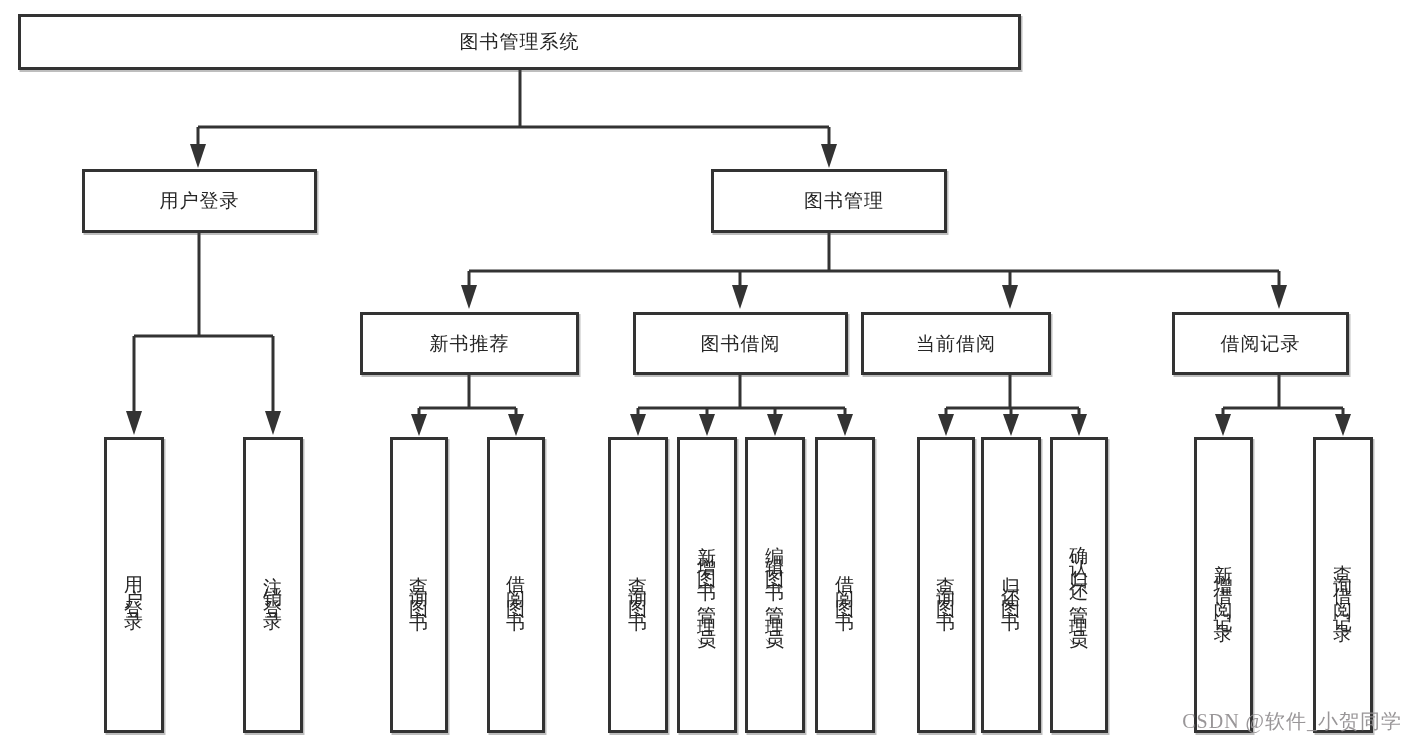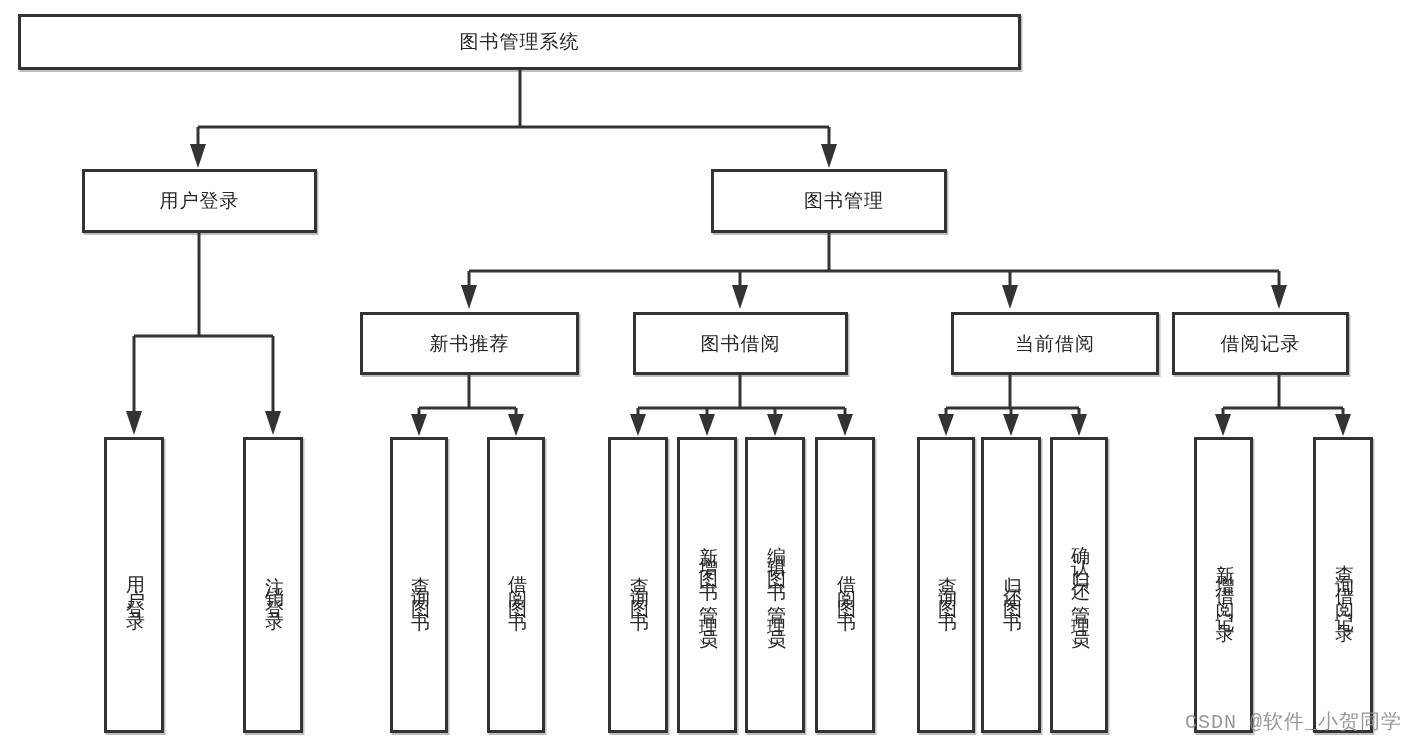--- a/index.html
+++ b/index.html
@@ -1,36 +1,36 @@
 <!DOCTYPE html>
 <html><head>
 <meta charset="utf-8">
 <style>
   html,body{margin:0;padding:0;background:#ffffff;}
   .canvas{
     position:relative;width:1405px;height:747px;background:#ffffff;overflow:hidden;
-    font-family:Liberation Mono, monospace;color:#262626;border-radius:27px;
+    font-family:Liberation Serif, serif;color:#262626;border-radius:27px;
   }
   .wires{position:absolute;left:0;top:0;width:1405px;height:747px;}
   .node{
     position:absolute;box-sizing:border-box;background:#ffffff;
     border:3px solid #333333;box-shadow:1.5px 2px 0 rgba(70,70,70,.35);
     display:flex;align-items:center;justify-content:center;
     font-size:19px;letter-spacing:1px;white-space:nowrap;
   }
   .node .vtext{
     writing-mode:vertical-rl;text-orientation:mixed;
     letter-spacing:12px;line-height:1;white-space:nowrap;
   }
   .root  {left:18px;  top:14px;  width:1003px;height:56px;}
   .l2a   {left:82px;  top:169px; width:235px; height:64px;}
   .l2b   {left:711px; top:169px; width:236px; height:64px;padding-left:30px;}
   .l3a   {left:360px; top:312px; width:219px; height:63px;}
   .l3b   {left:633px; top:312px; width:215px; height:63px;}
-  .l3c   {left:951px; top:312px; width:208px; height:63px;}
+  .l3c   {left:861px; top:312px; width:190px; height:63px;}
   .l3d   {left:1172px;top:312px; width:177px; height:63px;}
   .leaf  {top:437px;height:296px;}
   .a1{left:104px;width:60px;} .a2{left:243px;width:60px;}
   .b1{left:390px;width:58px;} .b2{left:487px;width:58px;}
   .c1{left:608px;width:60px;} .c2{left:677px;width:60px;}
   .c3{left:745px;width:60px;} .c4{left:815px;width:60px;}
   .d1{left:917px;width:58px;} .d2{left:981px;width:60px;} .d3{left:1050px;width:58px;}
   .e1{left:1194px;width:59px;} .e2{left:1313px;width:60px;}
   .watermark{
     position:absolute;right:3px;bottom:12px;z-index:5;

